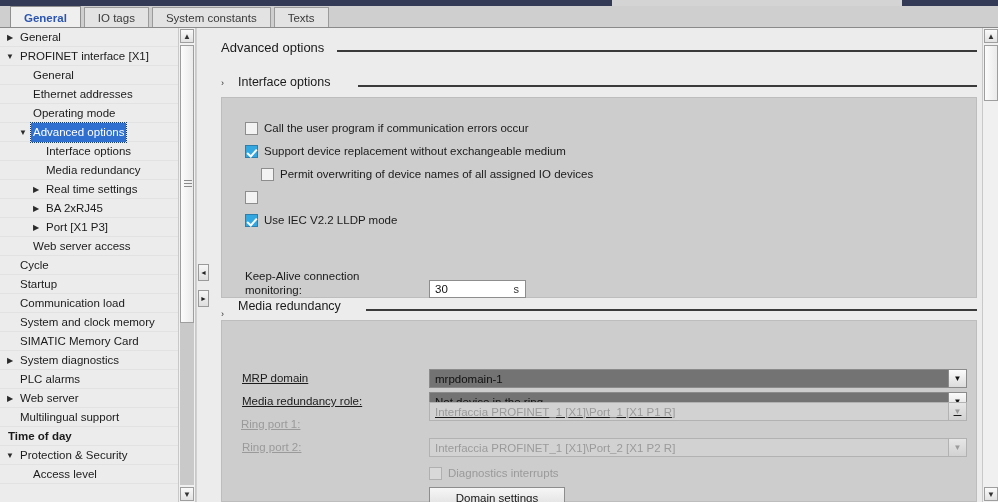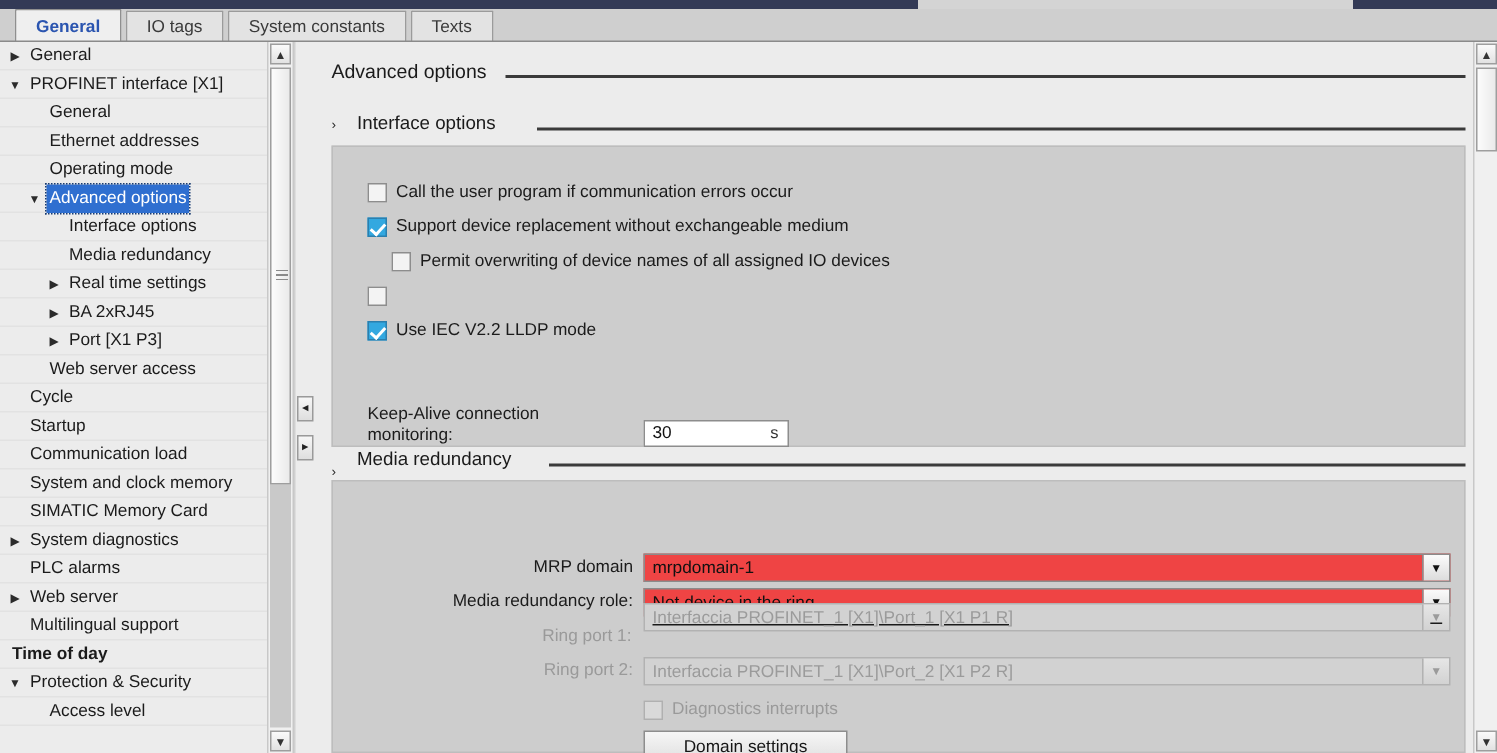--- a/index.html
+++ b/index.html
@@ -79,23 +79,23 @@
   .cblabel{font-size:11.5px;color:#1b1b1b;}
   .cblabel.dis{color:#9a9a9a;}
 
   .kalabel{position:absolute;font-size:11.5px;color:#1b1b1b;line-height:13px;}
   .numfield{position:absolute;height:18px;background:#fff;border:1px solid #8d8d8d;box-sizing:border-box;
      display:flex;align-items:center;font-size:11.5px;color:#111;}
   .numfield .val{padding-left:5px;flex:1;}
   .numfield .unit{padding-right:6px;color:#333;font-size:11px;}
 
   
-  .fldlabel{position:absolute;font-size:11.5px;color:#1b1b1b;text-align:right;}
+  .fldlabel{position:absolute;font-size:11.5px;color:#1b1b1b;text-decoration:underline;}
   .fldlabel.dis{color:#9a9a9a;}
-  .combo{position:absolute;height:19px;background:#ef4444;border:1px solid #8b8b8b;box-sizing:border-box;display:flex;align-items:center;}
+  .combo{position:absolute;height:19px;background:#737373;border:1px solid #8b8b8b;box-sizing:border-box;display:flex;align-items:center;}
   .combo .ctext{flex:1;padding-left:5px;font-size:11.5px;color:#111;white-space:nowrap;overflow:hidden;}
   .combo .carrow{width:17px;height:17px;margin-right:0px;background:linear-gradient(#fbfbfb,#dcdcdc);
       border-left:1px solid #8b8b8b;display:flex;align-items:center;justify-content:center;font-size:8px;color:#111;}
   .combo.dis{background:#d2d2d2;border-color:#b2b2b2;}
   .combo.dis .ctext{color:#9b9b9b;}
   .combo.dis .carrow{background:linear-gradient(#e6e6e6,#d2d2d2);border-left-color:#b2b2b2;color:#9b9b9b;}
 
   .btn-domain{position:absolute;height:21px;background:linear-gradient(#f6f6f6,#e0e0e0);
      border:1px solid #8d8d8d;box-sizing:border-box;font-size:11.5px;color:#151515;
      display:flex;align-items:center;justify-content:center;}

